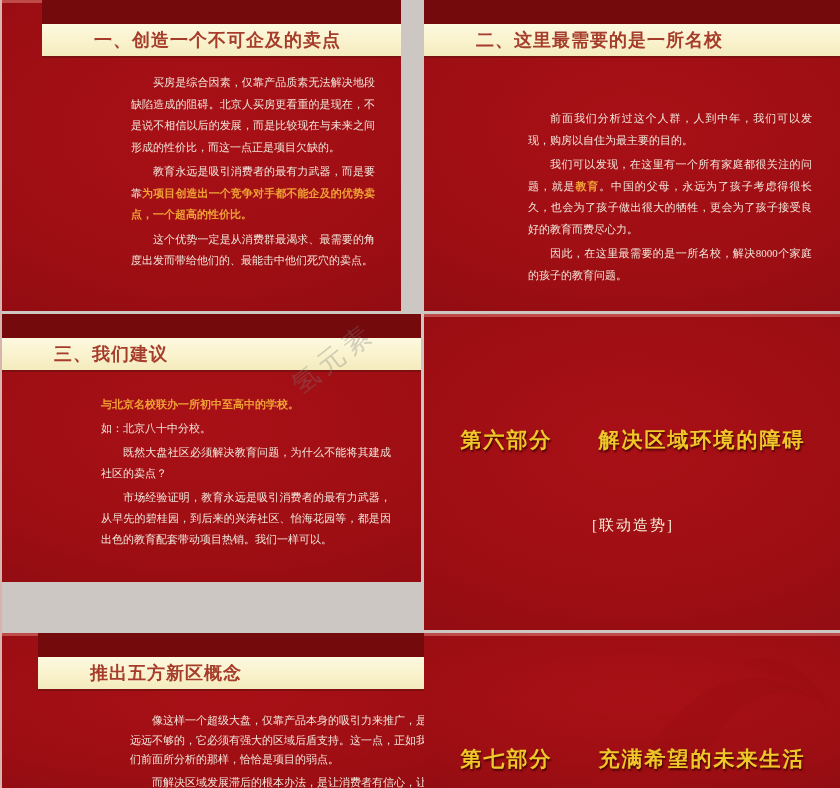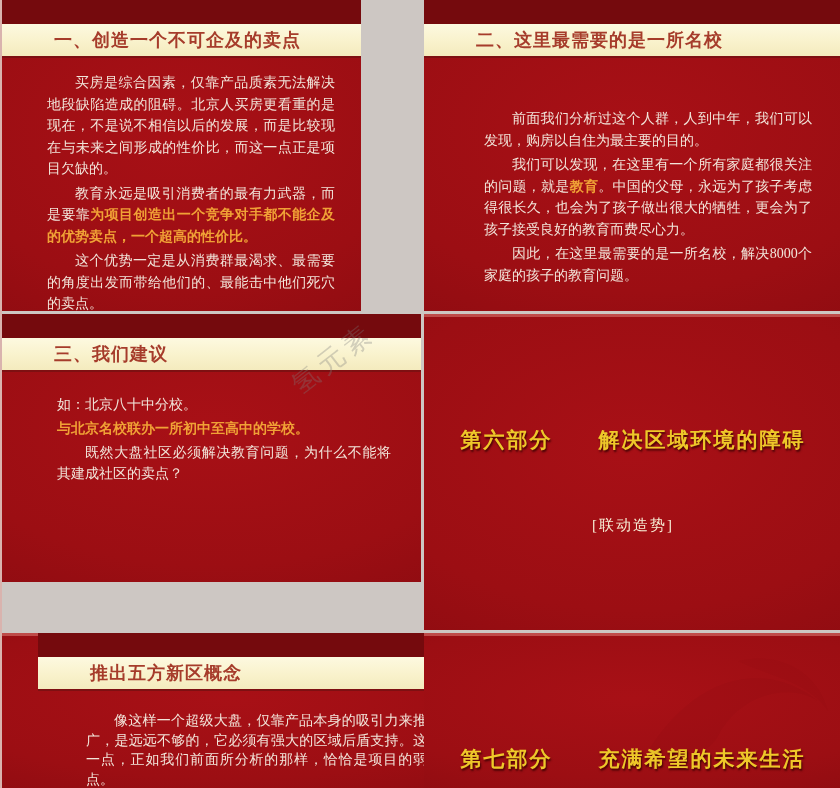--- a/index.html
+++ b/index.html
@@ -18,21 +18,21 @@
     position:absolute;
     overflow:hidden;
     background:
       radial-gradient(ellipse 140% 115% at 50% 42%,
         #a81016 0%, #9c0e13 45%, #8a0b10 75%, #7b090d 100%);
   }
   .slide::before{ 
     content:"";position:absolute;top:0;left:0;right:0;height:3px;
     background:rgba(236,150,140,0.45);
   }
-  .s1{left:0;top:0;width:359px;height:311px;}
+  .s1{left:0;top:0;width:359px;height:311px;padding-left:40px;}
   .s2{left:422px;top:0;width:418px;height:311px;}
   .s3{left:0;top:314px;width:419px;height:268px;}
   .s4{left:422px;top:314px;width:418px;height:316px;}
   .s5{left:0;top:633px;width:419px;height:155px;padding-left:36px;}
   .s6{left:422px;top:633px;width:418px;height:155px;}
 
   .top-band{
     position:relative;height:24px;
     background:#750a0d;
   }
@@ -45,23 +45,24 @@
     display:block;
     padding-left:52px;
     line-height:33px;
     font-size:18px;font-weight:bold;
     color:var(--title-red,#a63c2b);
     letter-spacing:1px;
     white-space:nowrap;
   }
   .slide-body{
     position:relative;
-    font-size:14px;
+    font-size:11px;
     color:var(--body-text,#f2e5da);
     text-align:justify;
+    margin-left:44px;
   }
   .s1 .slide-body{padding:14px 26px 0 45px;line-height:21.5px;}
   .s2 .slide-body{padding:50px 30px 0 60px;line-height:21.5px;}
   .s3 .slide-body{padding:22px 30px 0 55px;line-height:21px;}
   .s5 .slide-body{padding:20px 30px 0 48px;line-height:19.5px;}
   .para{margin:0 0 3px 0;text-indent:2em;}
   .para.noindent{text-indent:0;}
   .para.gap{margin-top:22px;}
   .hl{color:var(--highlight-orange,#f0a136);font-weight:bold;}
 
@@ -123,23 +124,24 @@
         <p class="para"><span>因此，在这里最需要的是一所名校，解决8000个家庭的孩子的教育问题。</span></p>
       </div>
   </div>
 
   <div class="slide s3">
     <div class="top-band"></div>
     <div class="banner">
       <span class="banner-title">三、我们建议</span>
     </div>
     <div class="slide-body">
+        <p class="para noindent"><span class="hl">与北京名校联办一所初中至高中的学校。</span></p>
         <p class="para noindent"><span>如：北京八十中分校。</span></p>
-        <p class="para noindent"><span class="hl">与北京名校联办一所初中至高中的学校。</span></p>
         <p class="para"><span>既然大盘社区必须解决教育问题，为什么不能将其建成社区的卖点？</span></p>
+        <p class="para"><span>市场经验证明，教育永远是吸引消费者的最有力武器，从早先的碧桂园，到后来的兴涛社区、怡海花园等，都是因出色的教育配套带动项目热销。我们一样可以。</span></p>
       </div>
   </div>
 
   <div class="slide s4 section-slide">
     <div class="section-title">第六部分　　解决区域环境的障碍</div>
     <div class="section-subtitle">[联动造势]</div>
   </div>
 
   <div class="slide s5">
     <div class="top-band"></div>

